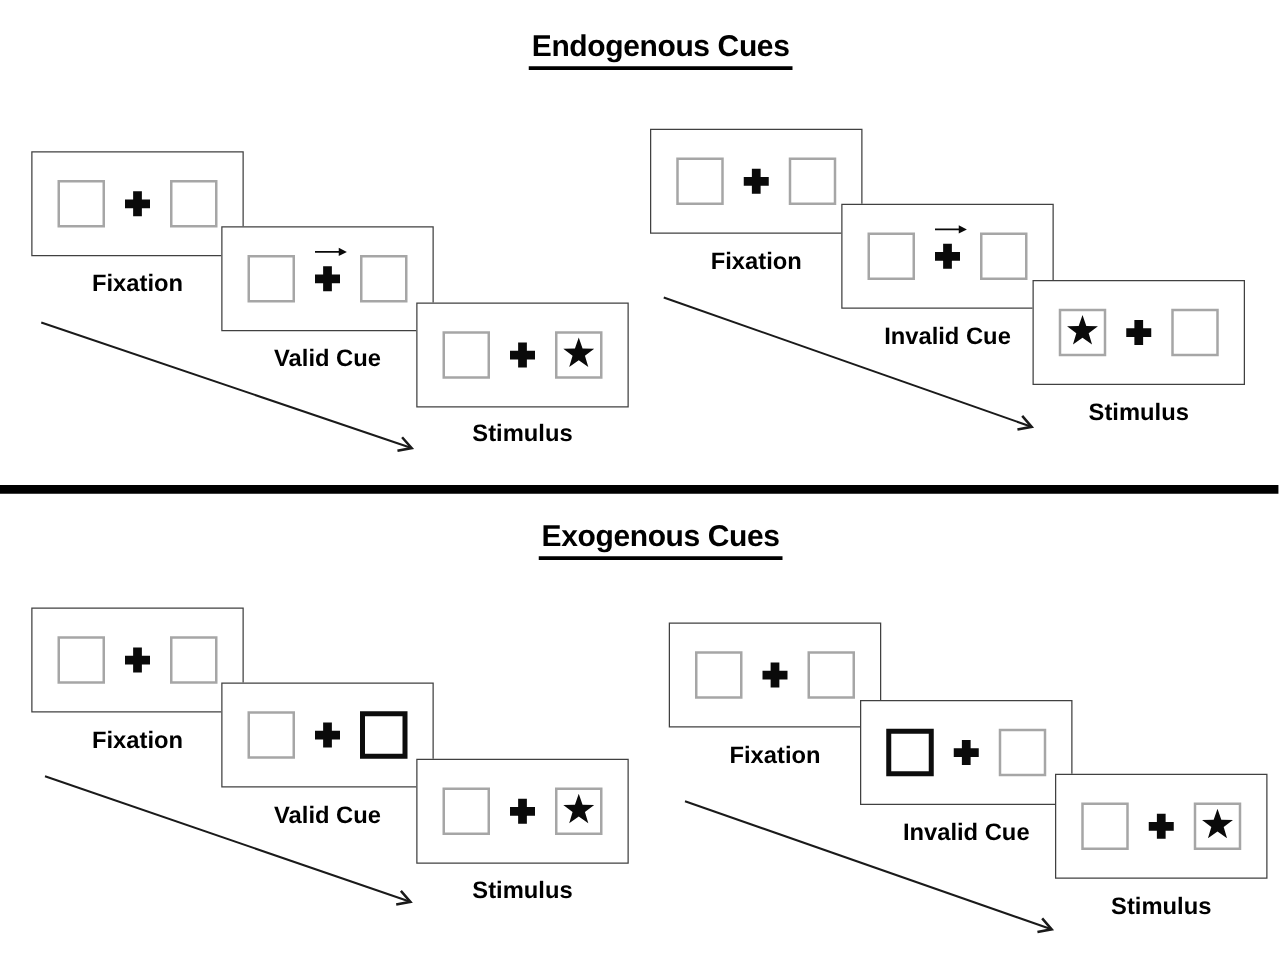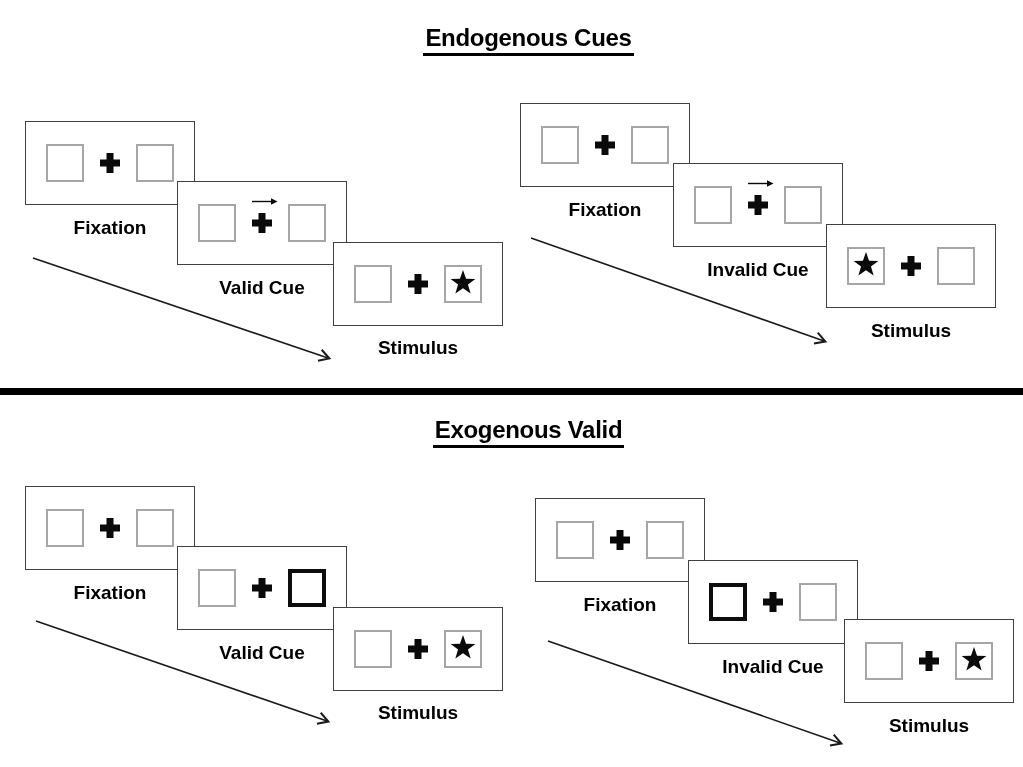--- a/index.html
+++ b/index.html
@@ -44,21 +44,21 @@
 </style>
 </head>
 <body>
 
 <div class="stage">
 
   <div class="section-title" style="top:24px">
     <span class="u">Endogenous Cues</span>
   </div>
   <div class="section-title" style="top:416px">
-    <span class="u">Exogenous Valid</span>
+    <span class="u">Exogenous Cues</span>
   </div>
 
   <div class="divider"></div>
 
   <svg class="arrows" viewBox="0 0 1023 767">
     <defs>
       <marker id="ah" viewBox="0 0 10 10" refX="7" refY="5" markerWidth="9" markerHeight="9" orient="auto">
         <path d="M1,1 L8,5 L1,9" fill="none" stroke="#1a1a1a" stroke-width="1.4"></path>
       </marker>
     </defs>

